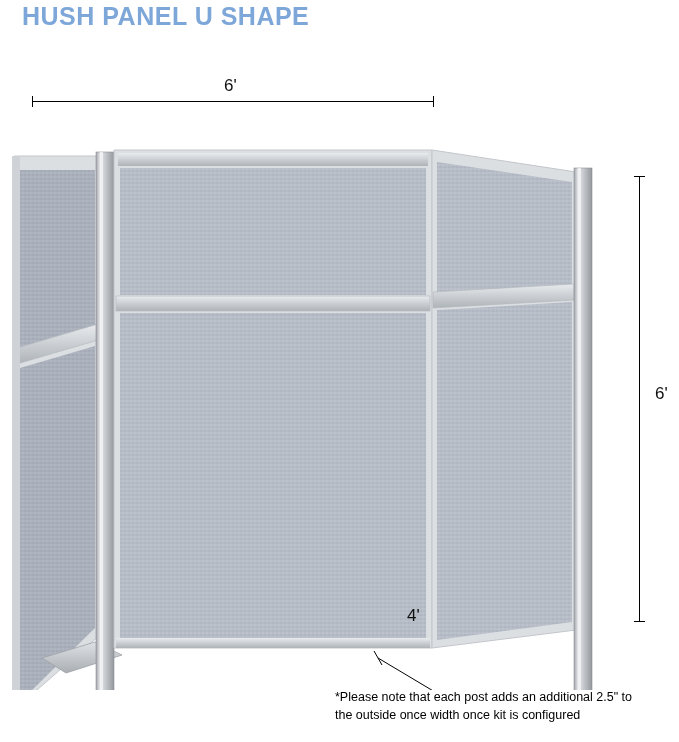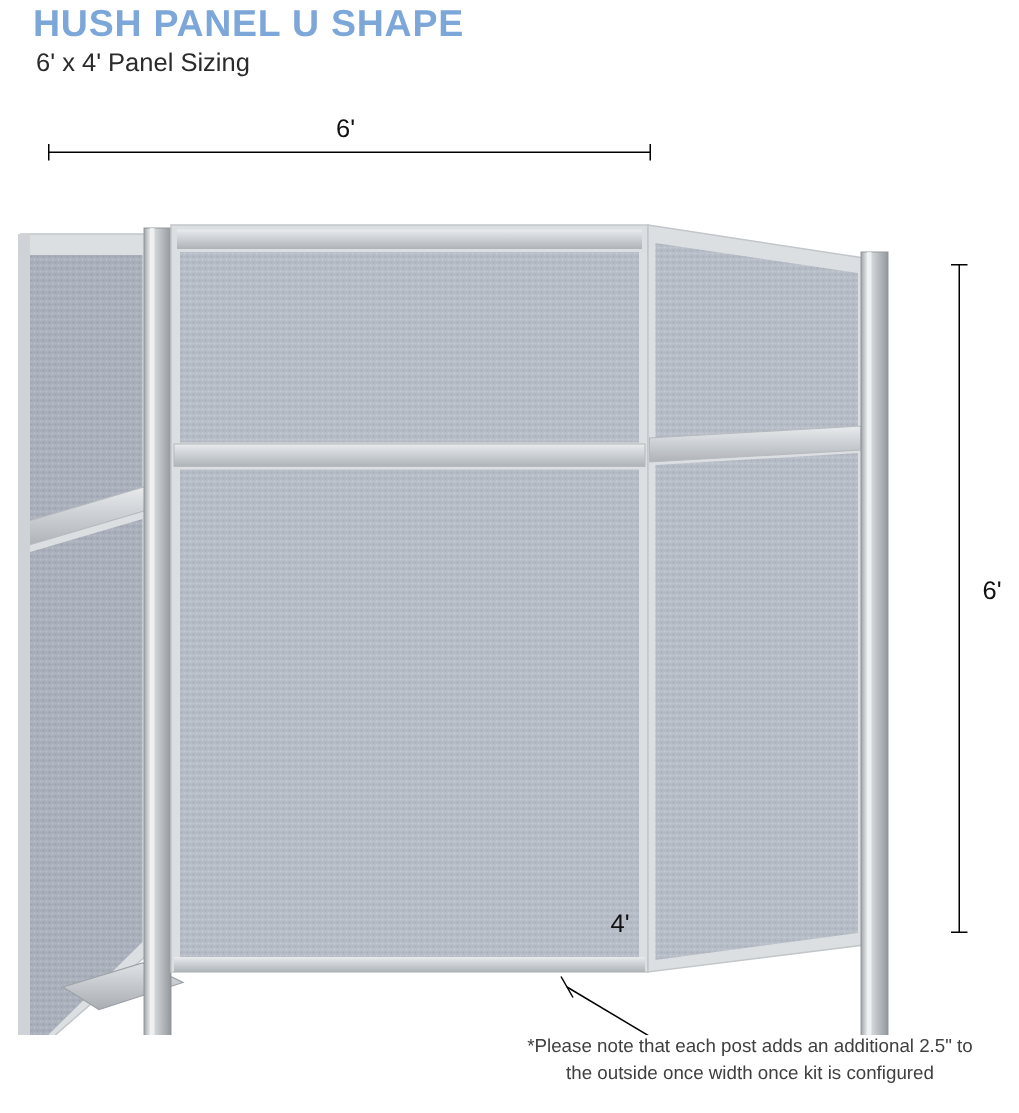--- a/index.html
+++ b/index.html
@@ -62,42 +62,41 @@
     position: absolute;
     font-size: 17px;
     color: #111;
   }
   
   .footnote {
     position: absolute;
     right: 14px;
     bottom: 18px;
     width: 330px;
-    text-align: center;
+    text-align: left;
     font-size: 12.5px;
     line-height: 1.45;
-    color: #404040;
+    color: #000000;
   }
   
   .illustration {
     position: absolute;
     left: 0;
     top: 110px;
     width: 679px;
     height: 580px;
   }
   svg { display: block; }
 </style>
 </head>
 <body>
 
 <div class="page">
 
   <div class="title">HUSH PANEL U SHAPE</div>
-  <div class="subtitle">6' x 4' Panel Sizing</div>
 
   <div class="illustration">
     <svg width="679" height="580" viewBox="0 0 679 580" xmlns="http://www.w3.org/2000/svg">
       <defs>
         <pattern id="fabric" width="4" height="4" patternUnits="userSpaceOnUse">
           <rect width="4" height="4" fill="#b7bdc7"></rect>
           <circle cx="1" cy="1" r="0.7" fill="#a7aeb9"></circle>
           <circle cx="3" cy="3" r="0.7" fill="#c6ccd4"></circle>
           <circle cx="3" cy="1" r="0.5" fill="#aeb5c0"></circle>
           <circle cx="1" cy="3" r="0.5" fill="#c1c7d0"></circle>

